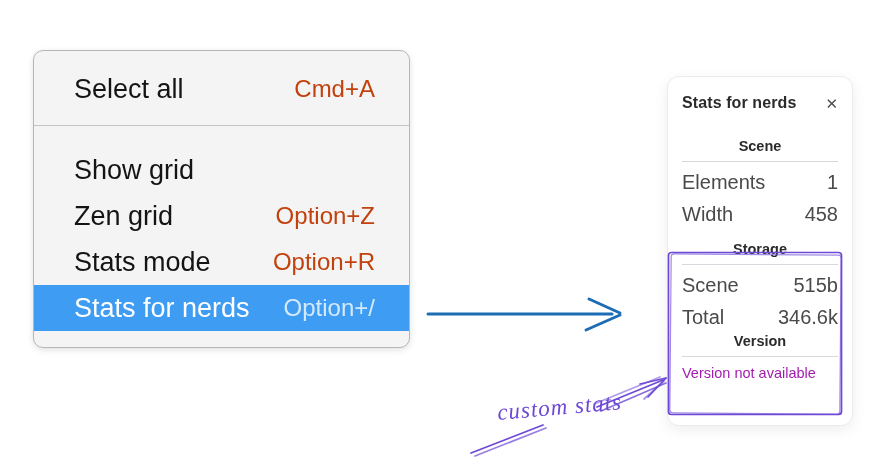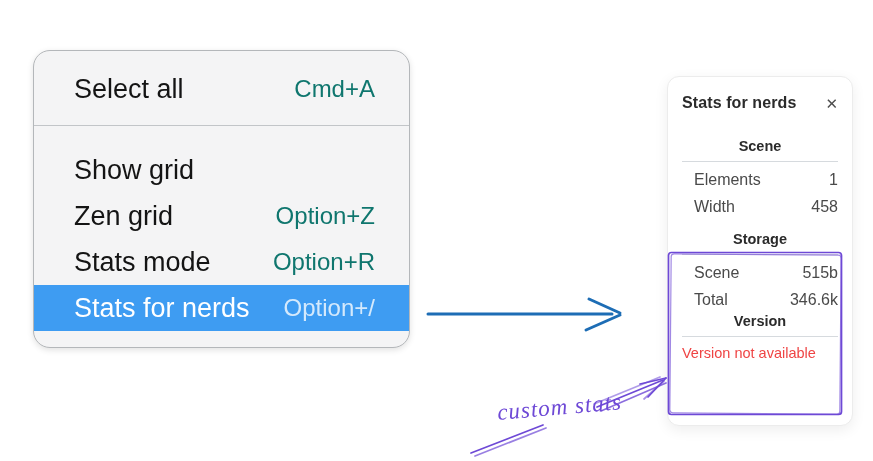--- a/index.html
+++ b/index.html
@@ -5,29 +5,29 @@
   html,body { margin:0; padding:0; background:#ffffff; }
   .canvas {
     position:relative; width:873px; height:461px; overflow:hidden;
     background:#ffffff; font-family:"Liberation Sans", sans-serif;
   }
 
   
   .context-menu {
     position:absolute; left:33px; top:50px; width:377px; height:298px;
     box-sizing:border-box; background:#f4f4f5;
-    border:1px solid #b4b7ba; border-radius:17px;
+    border:1px solid #b4b7ba; border-radius:10px;
     box-shadow:0 2px 6px rgba(0,0,0,.12);
     padding-top:15px; overflow:hidden;
   }
   .menu-item {
     height:46px; display:flex; align-items:center; justify-content:space-between;
     padding:0 34px 0 40px; font-size:27px; color:#141414; cursor:default;
   }
-  .menu-item .shortcut { font-size:24px; color:#0f766e; }
+  .menu-item .shortcut { font-size:24px; color:#c2410c; }
   .menu-item.selected { background:#3e9cf2; color:#ffffff; }
   .menu-item.selected .shortcut { color:rgba(255,255,255,.78); }
   .menu-sep { height:1px; background:#c2c5c8; margin:13px 0 21px 0; }
 
   
   .stats-panel {
     position:absolute; left:667px; top:76px; width:186px; height:350px;
     box-sizing:border-box; background:#ffffff;
     border:1px solid #ececec; border-radius:12px;
     box-shadow:0 4px 14px rgba(0,0,0,.07);
@@ -42,23 +42,23 @@
   .section-heading {
     text-align:center; font-weight:bold; font-size:14.5px; color:#2b2b2b;
     padding-bottom:7px; border-bottom:1px solid #d6dade;
   }
   .sec-scene   { margin-top:26px; }
   .sec-storage { margin-top:11px; }
   .sec-version { }
   .rows { margin-top:4px; }
   .stat-row {
     display:flex; justify-content:space-between;
-    font-size:16px; color:#4a4a4a; padding:4.5px 0;margin-left:12px;
+    font-size:20px; color:#4a4a4a; padding:4.5px 0;
   }
-  .version-note { font-size:14.5px; color:#ef4444; padding-top:8px; white-space:nowrap; }
+  .version-note { font-size:14.5px; color:#a21caf; padding-top:8px; white-space:nowrap; }
 
   
   .overlay { position:absolute; left:0; top:0; pointer-events:none; }
   .annotation-text {
     position:absolute; left:497px; top:393px; width:160px;
     color:#6e49d6; font-size:23px; font-style:italic; letter-spacing:1px;
     transform:rotate(-5deg); font-family:cursive;
     white-space:nowrap;
   }
 </style>

